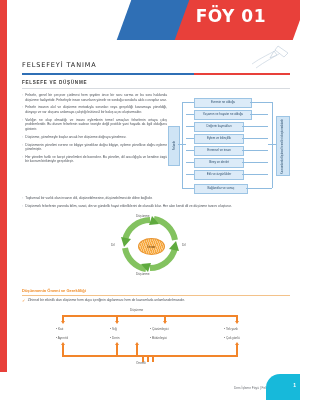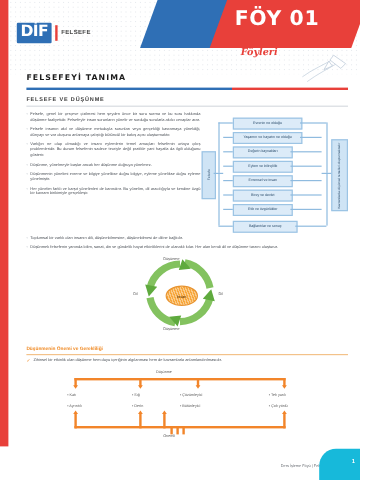--- a/index.html
+++ b/index.html
@@ -37,21 +37,21 @@
 
   
   .badge{position:absolute;left:170px;top:40px;width:92px;text-align:center;}
   .badge-l1{font-size:9px;font-weight:bold;color:#2f6fb5;letter-spacing:-.3px;
     font-family:"DejaVu Sans", sans-serif;line-height:1;}
   .badge-l2{font-size:8px;font-style:italic;font-weight:bold;color:#e8403a;
     font-family:"DejaVu Serif", serif;line-height:1;margin-top:-1px;}
   .pen{position:absolute;left:250px;top:44px;width:44px;height:26px;}
 
   
-  .title{position:absolute;left:22px;top:61px;font-size:6.5px;font-weight:bold;
+  .title{position:absolute;left:22px;top:61px;font-size:6.5px;font-weight:normal;
     letter-spacing:.9px;color:#1c1c1c;font-family:"DejaVu Sans", sans-serif;}
   .rule{position:absolute;left:22px;top:73px;width:268px;height:2px;
     background:linear-gradient(to right,#2f6fb5 0,#2f6fb5 64%,#e8403a 64%,#e8403a 100%);}
 
   .sub{position:absolute;left:22px;top:80px;font-size:4.6px;letter-spacing:.7px;
     color:#3a3a3a;font-weight:bold;}
   .sub-rule{position:absolute;left:22px;top:88px;width:268px;height:.5px;background:#d7dbe0;}
 
   
   .body{position:absolute;left:22px;top:93px;width:145px;}
@@ -116,28 +116,22 @@
 
   <div class="spine"></div>
 
   <div class="header">
     <div class="header-dots"></div>
     <div class="banner-blue2"></div>
     <div class="banner-red"></div>
     <div class="foy">FÖY 01</div>
   </div>
 
-  <div class="logo">
-    <div class="logo-box">DİF</div>
-    <div class="logo-bar"></div>
-    <div class="logo-sub">FELSEFE</div>
-  </div>
 
   <div class="badge">
-    <div class="badge-l2">Föyleri</div>
   </div>
 
   <svg class="pen" viewBox="0 0 44 26">
     <path d="M2 20 C10 14 20 10 30 4" stroke="#c8d4e0" stroke-width="0.7" fill="none"></path>
     <path d="M6 24 C14 18 24 13 34 7" stroke="#c8d4e0" stroke-width="0.7" fill="none"></path>
     <path d="M28 2 L38 9 L34 13 L25 6 Z" stroke="#b9c7d6" stroke-width="0.6" fill="#fff"></path>
     <path d="M24 7 L20 14 L27 11 Z" stroke="#b9c7d6" stroke-width="0.6" fill="#fff"></path>
   </svg>
 
   <div class="title">FELSEFEYİ TANIMA</div>

